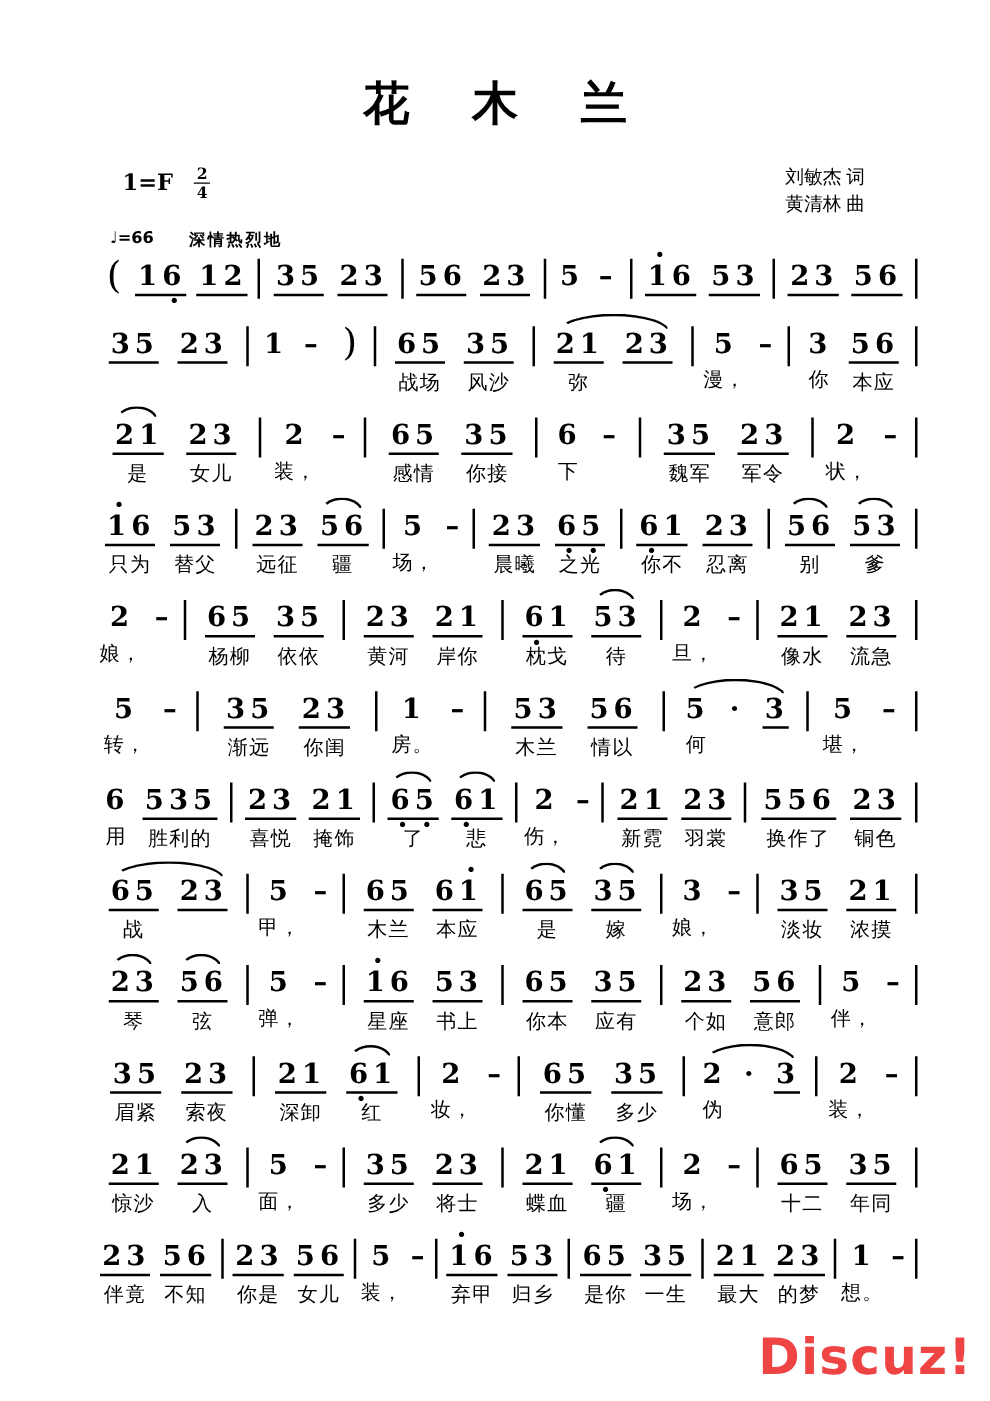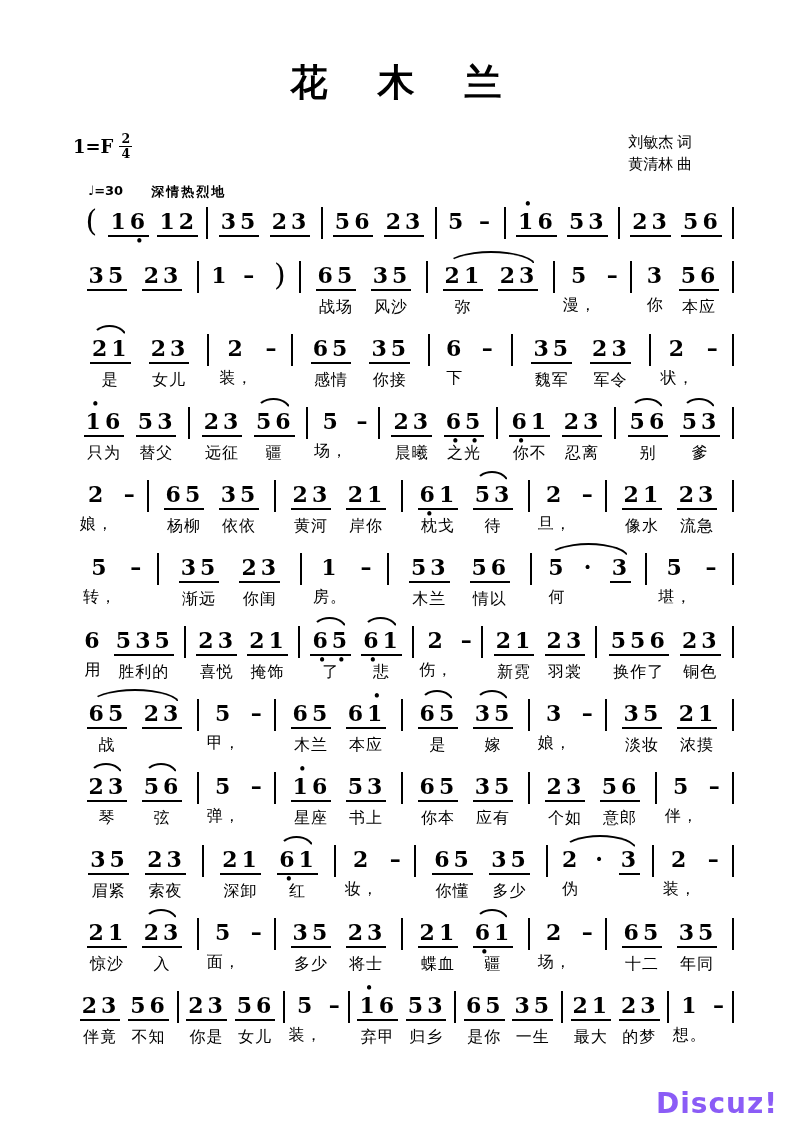--- a/index.html
+++ b/index.html
@@ -3,21 +3,21 @@
 <meta charset="utf-8">
 <style>
   html,body{margin:0;padding:0;background:#fff;}
   .page{position:relative;width:792px;height:1121px;background:#ffffff;overflow:hidden;
         font-family:"Liberation Serif",serif;color:#000;}
   
   .title{position:absolute;top:58px;left:0;right:0;text-align:center;
          font-size:37px;font-weight:600;letter-spacing:50px;text-indent:50px;white-space:nowrap;}
   .subtitle{position:absolute;top:110px;left:0;right:0;text-align:center;
             font-size:26px;font-weight:500;letter-spacing:3px;}
-  .keysig{position:absolute;top:132px;left:73px;display:flex;align-items:center;gap:6px;
+  .keysig{position:absolute;top:132px;left:98px;display:flex;align-items:center;gap:17px;
           font-family:"DejaVu Serif",serif;font-size:18px;font-weight:700;}
   .frac{display:inline-flex;flex-direction:column;align-items:center;font-size:12.5px;line-height:1.1;}
   .frac .num{border-bottom:1.5px solid #000;padding:0 2px;}
   .credits{position:absolute;top:132px;right:100px;font-size:15px;line-height:1.45;text-align:left;}
   .tempo{position:absolute;top:183px;left:88px;display:flex;gap:28px;
          font-size:13px;font-weight:700;}
   .tempo .mm{font-family:"DejaVu Sans",sans-serif;}
   .tempo .expr{letter-spacing:2px;}
   
   #score{position:absolute;top:197px;left:72px;right:58px;}
@@ -40,22 +40,22 @@
        font-style:normal;letter-spacing:0;}
   .da{top:-11px;} .db{bottom:-14px;}
   .gslur{position:absolute;top:1px;left:2px;right:4px;height:9px;
          border:2px solid transparent;border-top:2px solid #000;
          border-radius:50% 50% 0 0 / 100% 100% 0 0;}
   .mslur{position:absolute;top:0;left:14%;right:14%;height:11px;
          border:2px solid transparent;border-top:2px solid #000;
          border-radius:50% 50% 0 0 / 100% 100% 0 0;}
   .lyric{margin-top:5px;font-size:16px;line-height:21px;min-height:21px;letter-spacing:1px;}
   
-  .watermark{position:absolute;right:14px;bottom:1px;font-family:"DejaVu Sans",sans-serif;
-             font-weight:700;font-size:28px;color:#8b5cf6;letter-spacing:1px;}
+  .watermark{position:absolute;right:14px;bottom:12px;font-family:"DejaVu Sans",sans-serif;
+             font-weight:700;font-size:40px;color:#ef4444;letter-spacing:1px;}
 </style>
 </head>
 <body>
 
 <div class="page">
 
   <div class="title">花木兰</div>
 
   <div class="keysig">
     <span>1=F</span>
@@ -64,21 +64,21 @@
       <span class="den">4</span>
     </span>
   </div>
 
   <div class="credits">
     <div>刘敏杰 词</div>
     <div>黄清林 曲</div>
   </div>
 
   <div class="tempo">
-    <span class="mm">♩=30</span>
+    <span class="mm">♩=66</span>
     <span class="expr">深情热烈地</span>
   </div>
 
   <div id="score">
       <div class="score-line compact">
         <div class="measure" style="flex-grow: 6;">
           <div class="group">
             <div class="notes">
               <span class="note paren">(</span>
             </div>

